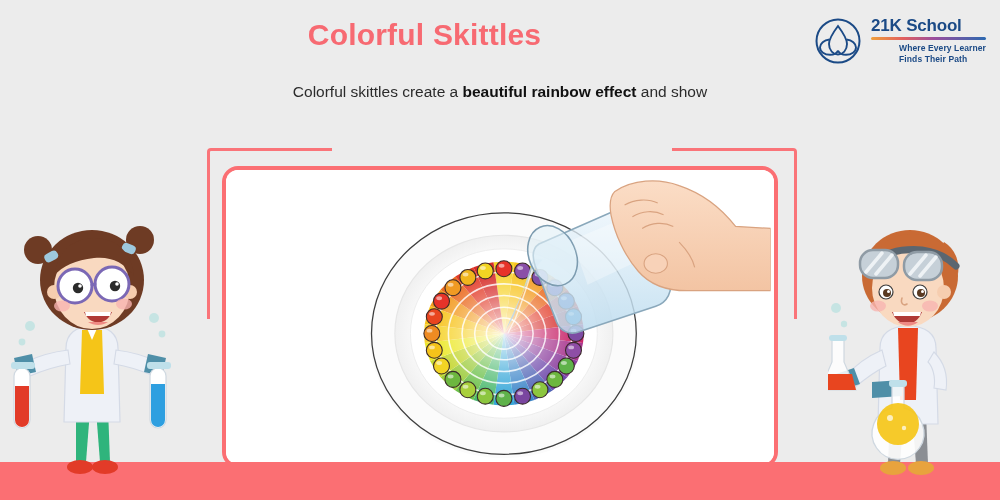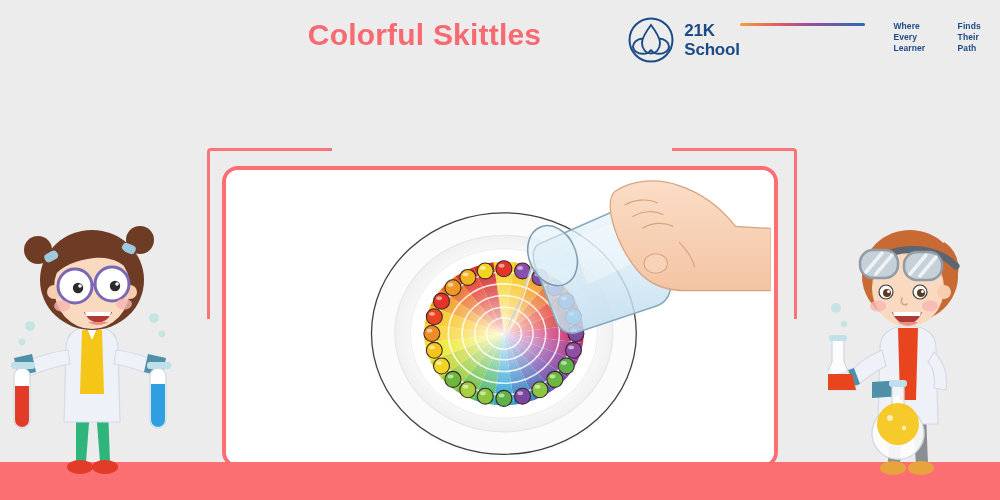--- a/index.html
+++ b/index.html
@@ -59,21 +59,21 @@
   .logo {
     position: absolute;
     right: 14px;
     top: 16px;
     display: flex;
     align-items: center;
     gap: 9px;
     z-index: 7;
   }
   .logo-mark { width: 48px; height: 48px; display: block; }
-  .logo-text { display: flex; }
+  .logo-text { display: flex; flex-direction: column; }
   .logo-name {
     font-size: 17px;
     font-weight: bold;
     color: #1b4a86;
     line-height: 19px;
     letter-spacing: -0.2px;
   }
   .logo-rule {
     height: 3px;
     width: 100%;
@@ -135,21 +135,21 @@
   .kid-boy  { right: 4px; top: 222px; width: 168px; height: 262px; }
 </style>
 </head>
 <body>
 
 <div id="stage">
 
   <div class="title">Colorful Skittles</div>
 
   <div class="subtitle">
-    <br>
+    <span><span>Colorful skittles create a </span><b>beautiful rainbow effect</b><span> and show</span></span><br>
   </div>
 
   <div class="logo">
     <svg class="logo-mark" viewBox="0 0 48 48">
       <circle cx="24" cy="24" r="21.5" fill="none" stroke="#1b4a86" stroke-width="2"></circle>
       <path d="M24 9 C18 17 15 22 15 27 C15 33 19 37.5 24 37.5 C29 37.5 33 33 33 27 C33 22 30 17 24 9 Z" fill="none" stroke="#1b4a86" stroke-width="1.9"></path>
       <path d="M15.5 22.5 C10 23 6 26.5 6 30.5 C6 34.5 10.5 37.8 16 37.8 C20 37.8 23 36 24 33.6" fill="none" stroke="#1b4a86" stroke-width="1.9"></path>
       <path d="M32.5 22.5 C38 23 42 26.5 42 30.5 C42 34.5 37.5 37.8 32 37.8 C28 37.8 25 36 24 33.6" fill="none" stroke="#1b4a86" stroke-width="1.9"></path>
     </svg>
     <div class="logo-text">

